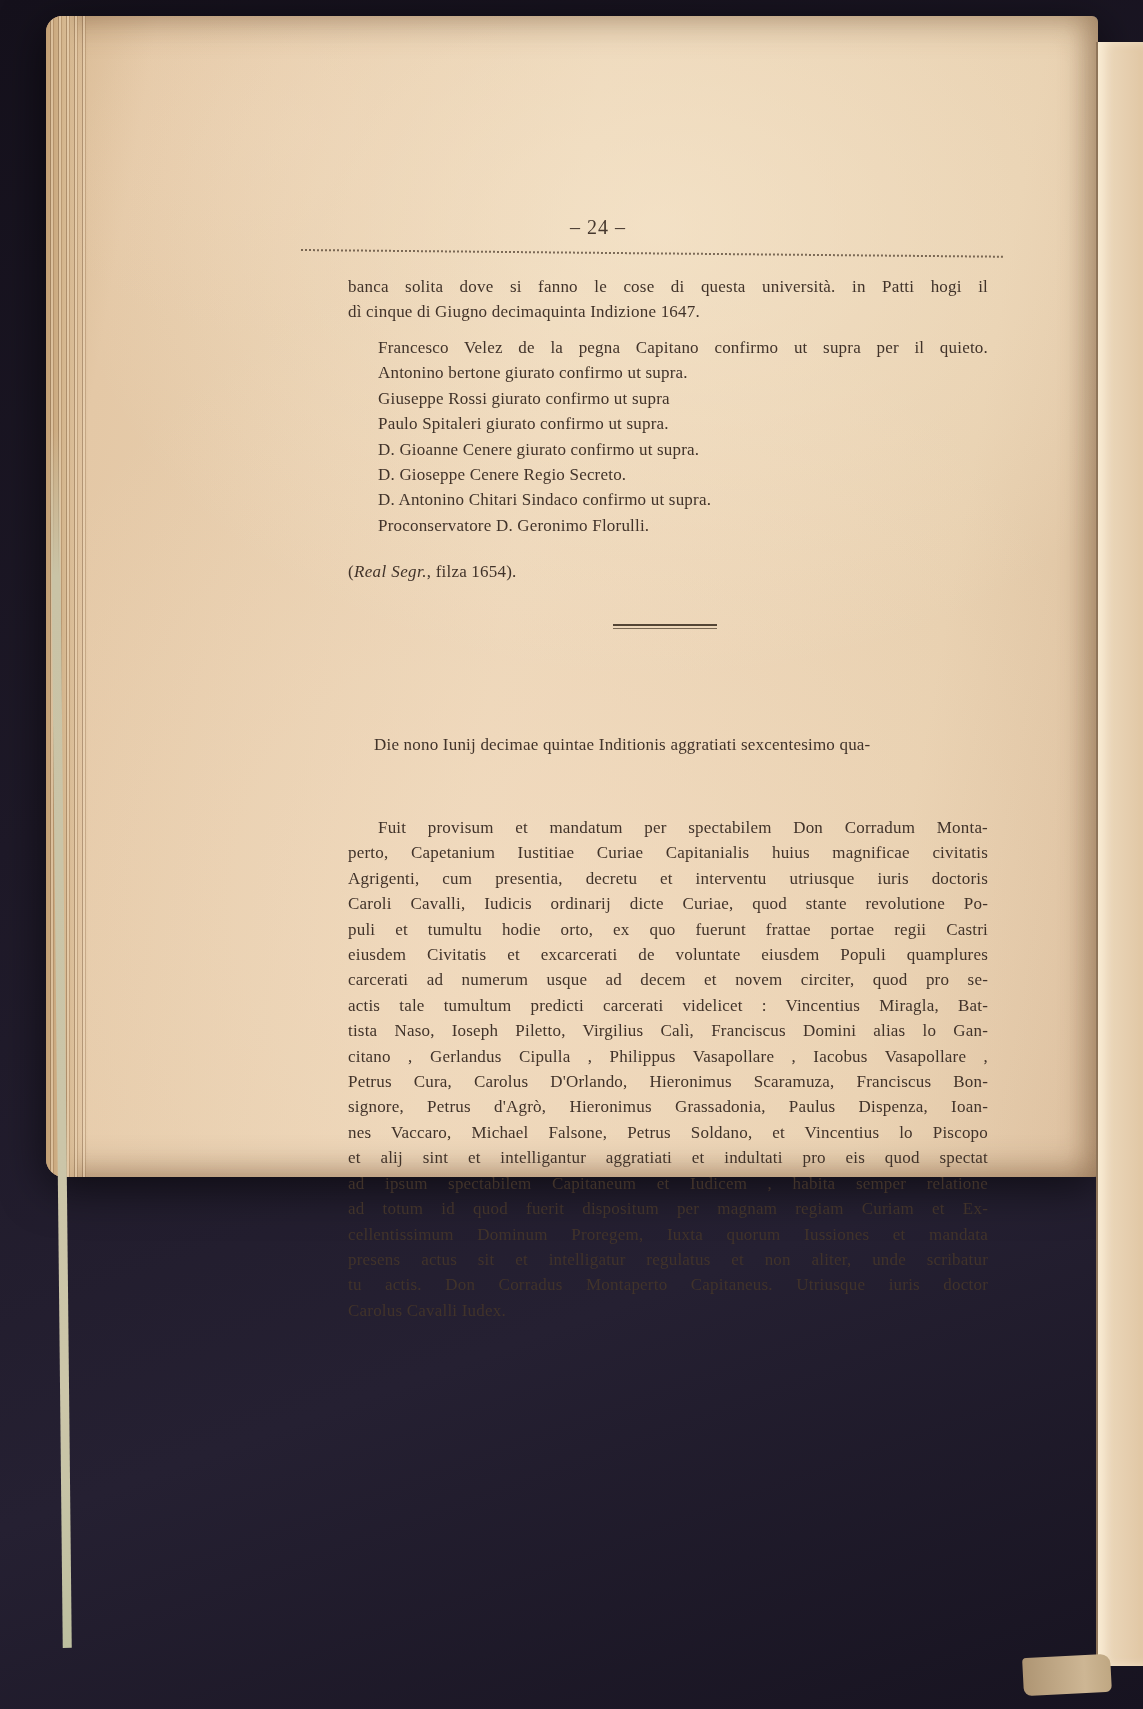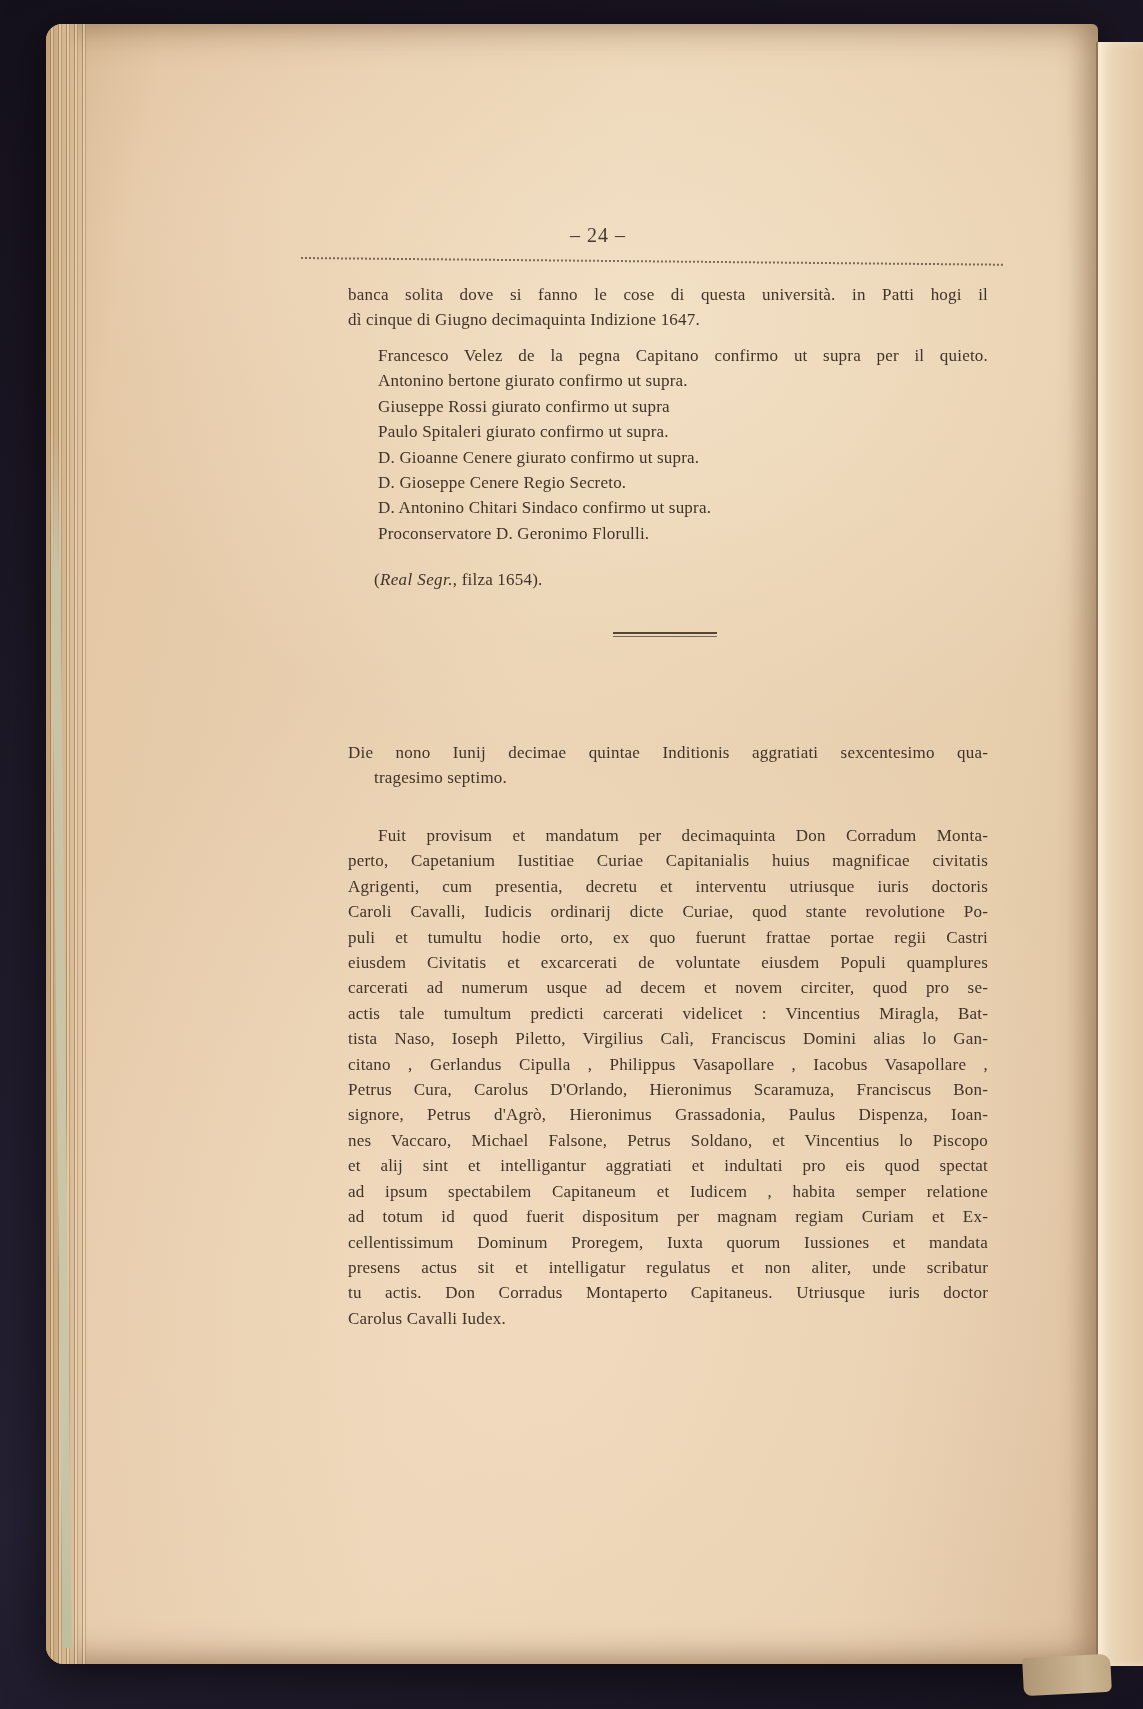--- a/index.html
+++ b/index.html
@@ -10,22 +10,22 @@
     width: 1143px;
     height: 1709px;
     overflow: hidden;
     background: linear-gradient(160deg, #15111c 0%, #1e1928 40%, #252032 72%, #171320 100%);
     font-family: "Liberation Serif", "DejaVu Serif", serif;
   }
 
   
   .page {
     position: absolute;
-    left: 46px; top: 24px;
-    width: 1052px; height: 1640px;
+    left: 46px; top: 16px;
+    width: 1052px; height: 1161px;
     border-radius: 16px 6px 4px 18px;
     background:
       radial-gradient(ellipse 850px 650px at 58% 18%, rgba(250,236,212,.55), rgba(250,236,212,0) 70%),
       radial-gradient(ellipse 800px 900px at 48% 78%, rgba(248,226,202,.50), rgba(248,226,202,0) 75%),
       radial-gradient(ellipse 420px 300px at 24% 10%, rgba(236,210,180,.45), rgba(236,210,180,0) 70%),
       linear-gradient(100deg, #d5b68f 0%, #e4c8a6 9%, #ead3b4 45%, #e7cfae 80%, #dcbf9e 100%);
     box-shadow:
       inset 0 14px 30px rgba(105,70,40,.18),
       inset 0 -14px 28px rgba(105,70,40,.22),
       inset -14px 0 26px rgba(95,62,34,.30),
@@ -106,21 +106,21 @@
   }
   .jl { text-align: justify; text-align-last: justify; font-family: Liberation Serif, serif; }
 
   .closing { top: 258px; }
   .closing .jl:last-child { text-align-last: left; }
 
   .signatories { top: 309px; }
   .signatories .jl { text-align-last: left; padding-left: 30px; }
   .signatories .jl:first-child { text-align-last: justify; margin-top: 10px; }
 
-  .source { top: 543px; margin-left: 26px; }
+  .source { top: 543px; }
   .source i { letter-spacing: .4px; }
 
   .separator {
     position: absolute;
     left: 567px; top: 608px;
     width: 104px; height: 5px;
     border-top: 2px solid rgba(58,44,30,.85);
     border-bottom: 1px solid rgba(58,44,30,.65);
   }
 
@@ -172,25 +172,24 @@
 
     <div class="block source">
       <span>(</span><i>Real Segr.</i><span>, filza 1654).</span>
     </div>
 
     <div class="separator"></div>
 
 
     <div class="block datepara">
         <div class="jl">Die nono Iunij decimae quintae Inditionis aggratiati sexcentesimo qua-</div>
-        <div class="jl">tragesimo septimo.</div>
       </div>
 
     <div class="block docbody">
-        <div class="jl">Fuit provisum et mandatum per decimaquinta Don Corradum Monta-</div>
+        <div class="jl">Fuit provisum et mandatum per spectabilem Don Corradum Monta-</div>
         <div class="jl">perto, Capetanium Iustitiae Curiae Capitanialis huius magnificae civitatis</div>
         <div class="jl">Agrigenti, cum presentia, decretu et interventu utriusque iuris doctoris</div>
         <div class="jl">Caroli Cavalli, Iudicis ordinarij dicte Curiae, quod stante revolutione Po-</div>
         <div class="jl">puli et tumultu hodie orto, ex quo fuerunt frattae portae regii Castri</div>
         <div class="jl">eiusdem Civitatis et excarcerati de voluntate eiusdem Populi quamplures</div>
         <div class="jl">carcerati ad numerum usque ad decem et novem circiter, quod pro se-</div>
         <div class="jl">actis tale tumultum predicti carcerati videlicet : Vincentius Miragla, Bat-</div>
         <div class="jl">tista Naso, Ioseph Piletto, Virgilius Calì, Franciscus Domini alias lo Gan-</div>
         <div class="jl">citano , Gerlandus Cipulla , Philippus Vasapollare , Iacobus Vasapollare ,</div>
         <div class="jl">Petrus Cura, Carolus D'Orlando, Hieronimus Scaramuza, Franciscus Bon-</div>

